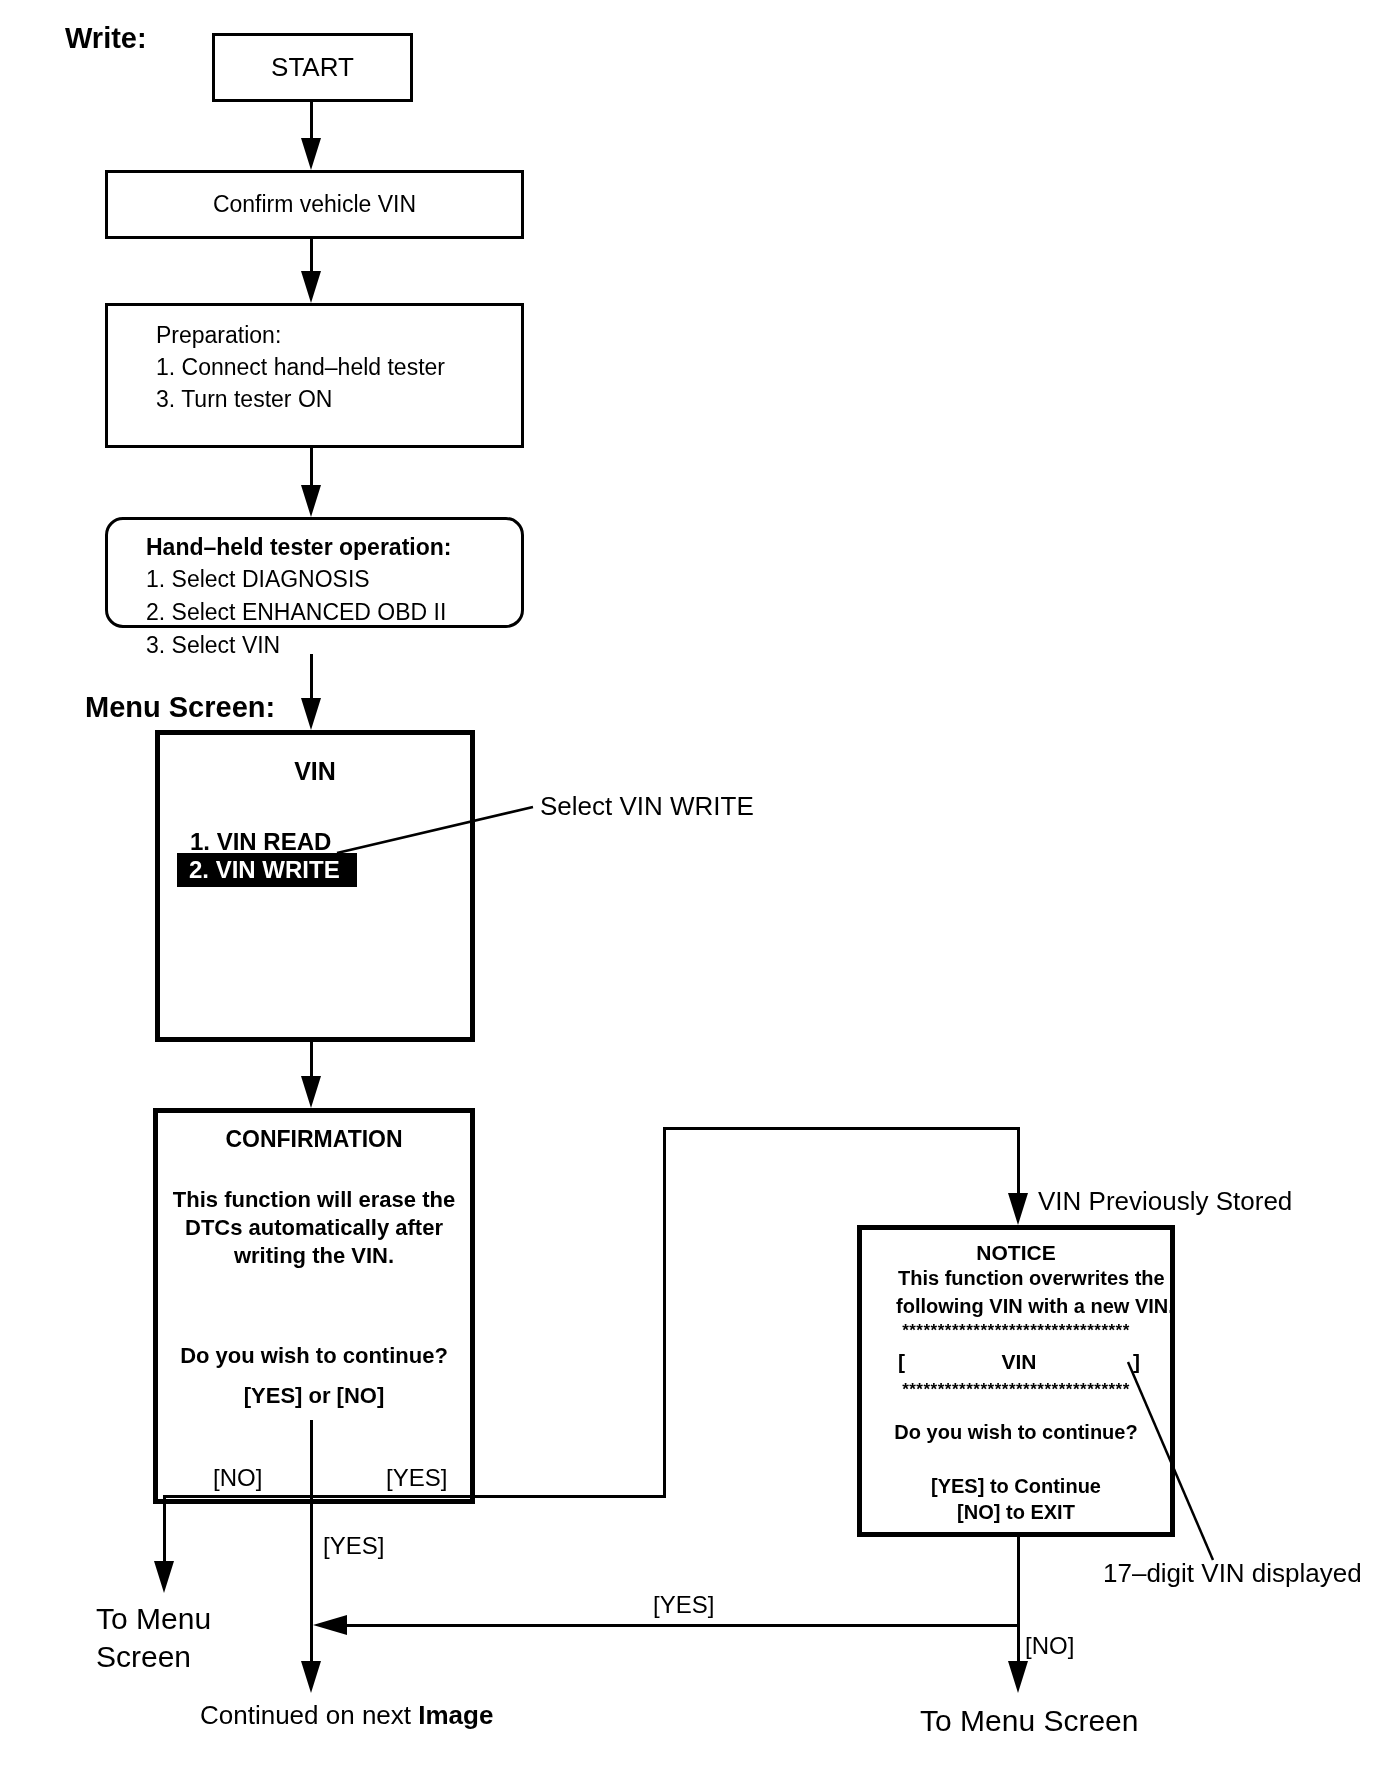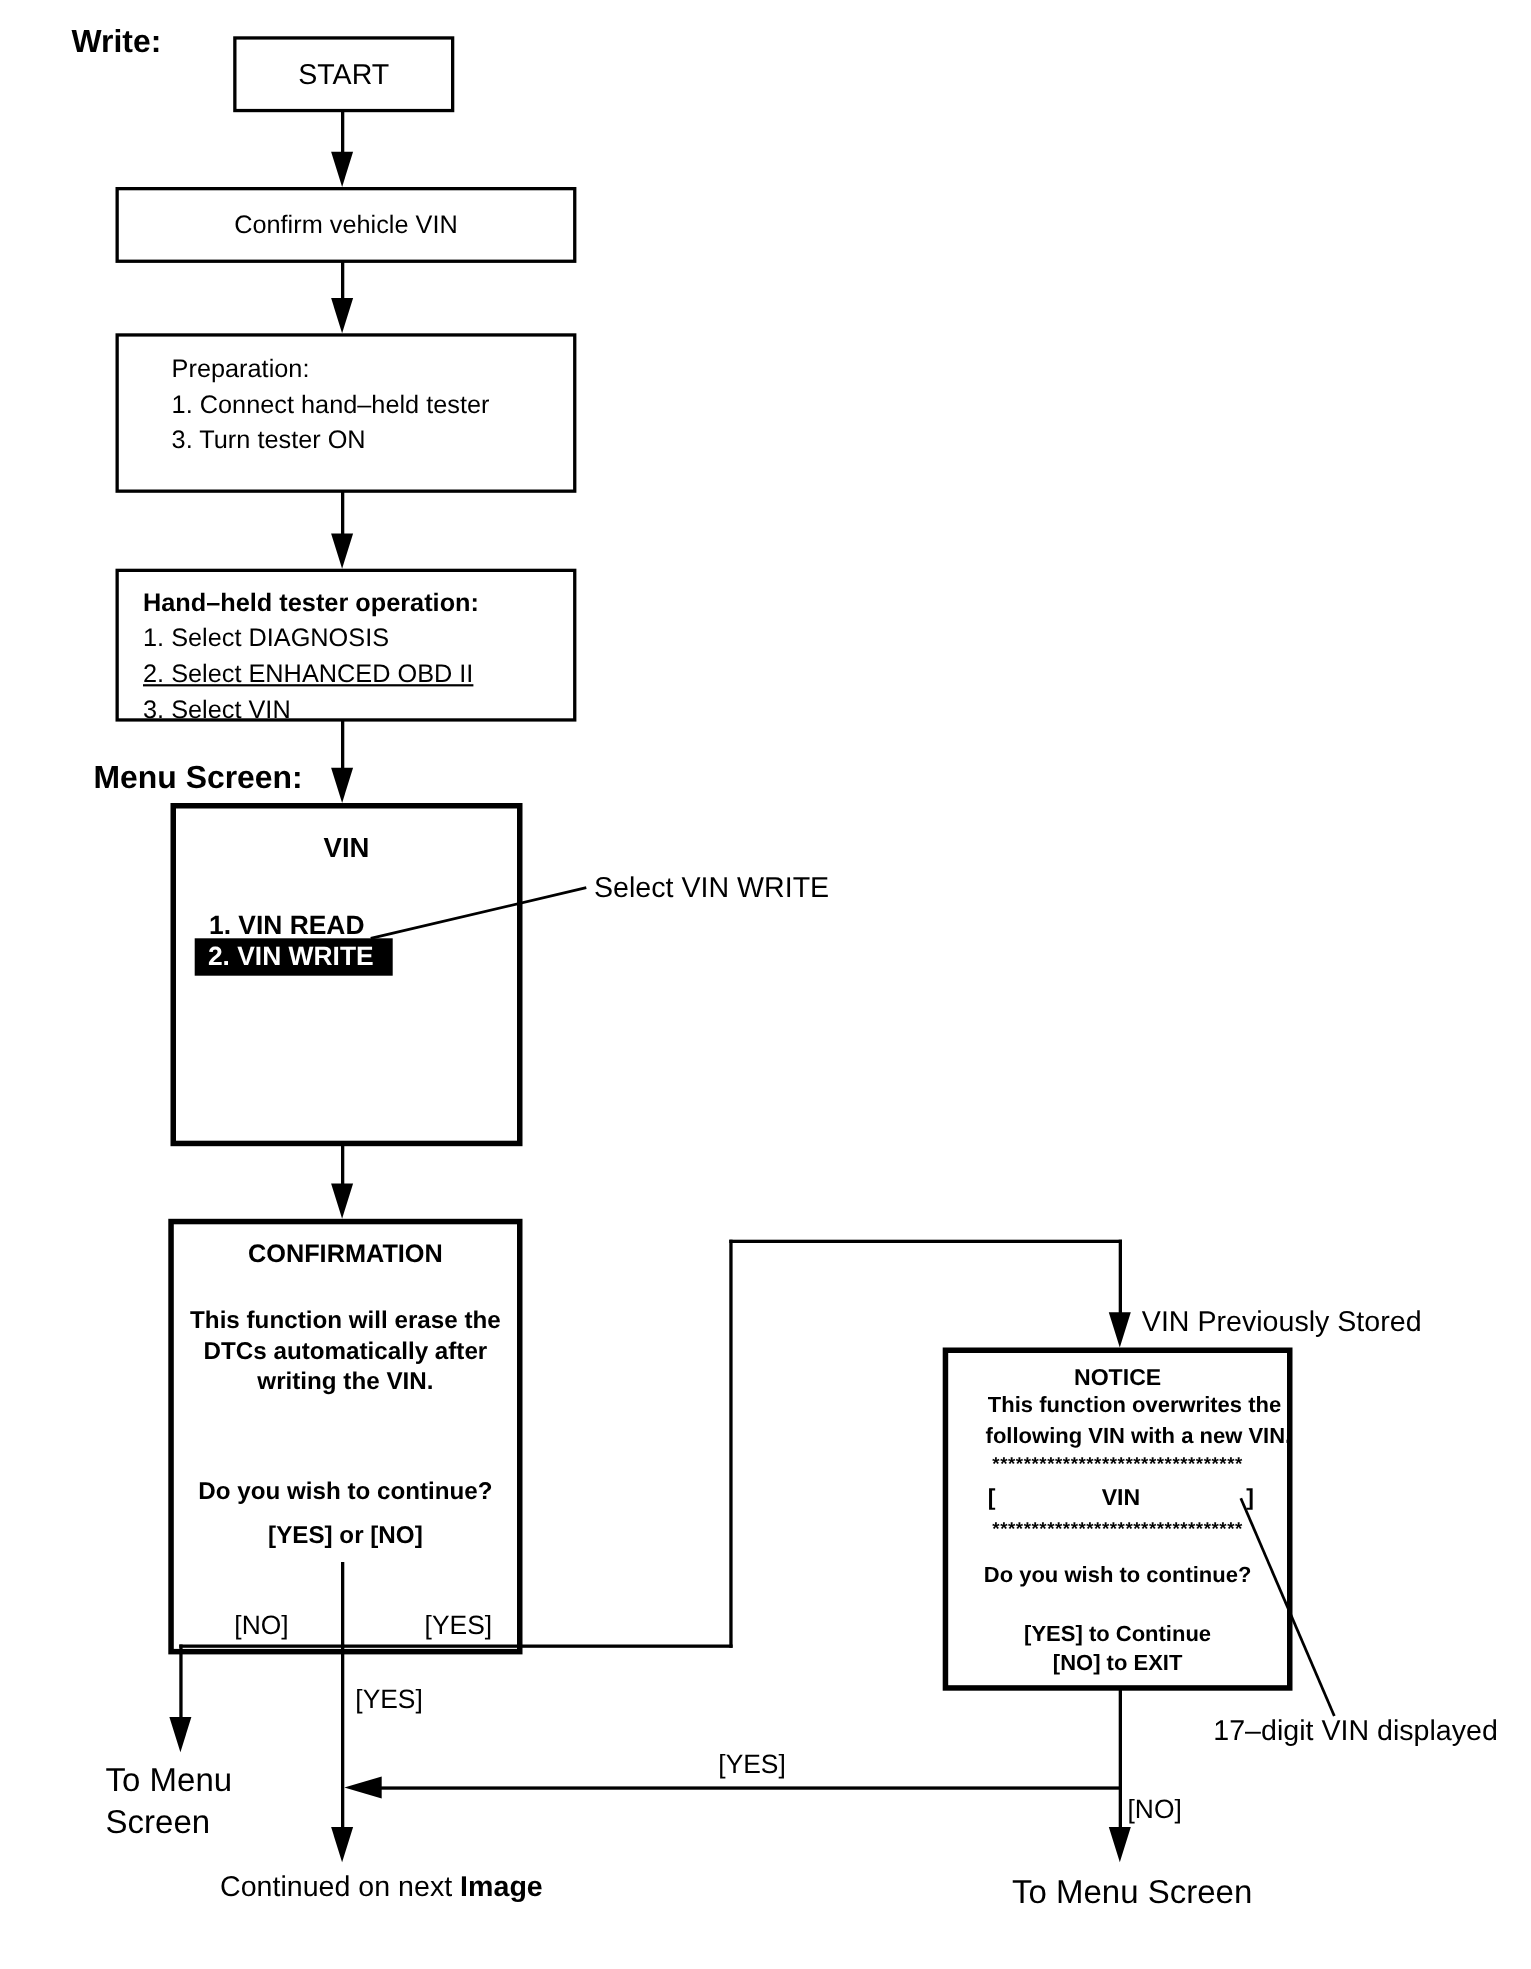--- a/index.html
+++ b/index.html
@@ -42,24 +42,24 @@
   <div class="box ctr" style="left:105px;top:170px;width:419px;height:69px;">
     <span class="boxtext">Confirm vehicle VIN</span>
   </div>
 
   <div class="box" style="left:105px;top:303px;width:419px;height:145px;padding:13px 0 16px 48px;">
     <div class="listline">Preparation:</div>
     <div class="listline">1. Connect hand–held tester</div>
     <div class="listline">3. Turn tester ON</div>
   </div>
 
-  <div class="box" style="left:105px;top:517px;width:419px;height:139px;padding:11px 0 0 22px;">
+  <div class="box" style="left:105px;top:517px;width:419px;height:111px;padding:11px 0 0 38px;border-radius:18px;">
     <div class="listline" style="font-weight:bold;">Hand–held tester operation:</div>
     <div class="listline" style="line-height:33px;">1. Select DIAGNOSIS</div>
-    <div class="listline" style="line-height:33px;text-decoration:underline;">2. Select ENHANCED OBD II</div>
+    <div class="listline" style="line-height:33px;">2. Select ENHANCED OBD II</div>
     <div class="listline" style="line-height:33px;">3. Select VIN</div>
   </div>
 
   <div class="screen" style="left:155px;top:730px;width:320px;height:312px;">
     <div class="scr-line" style="top:22px;text-align:center;font-size:25px;">VIN</div>
     <div class="scr-line" style="top:93px;left:30px;width:auto;font-size:24px;">1. VIN READ</div>
     <div style="position:absolute;left:17px;top:118px;width:180px;height:34px;background:#000;color:#fff;font-weight:bold;font-size:24px;line-height:34px;padding-left:12px;box-sizing:border-box;white-space:nowrap;">2. VIN WRITE</div>
   </div>
   <div class="callout" style="left:540px;top:791px;">Select VIN WRITE</div>
 

